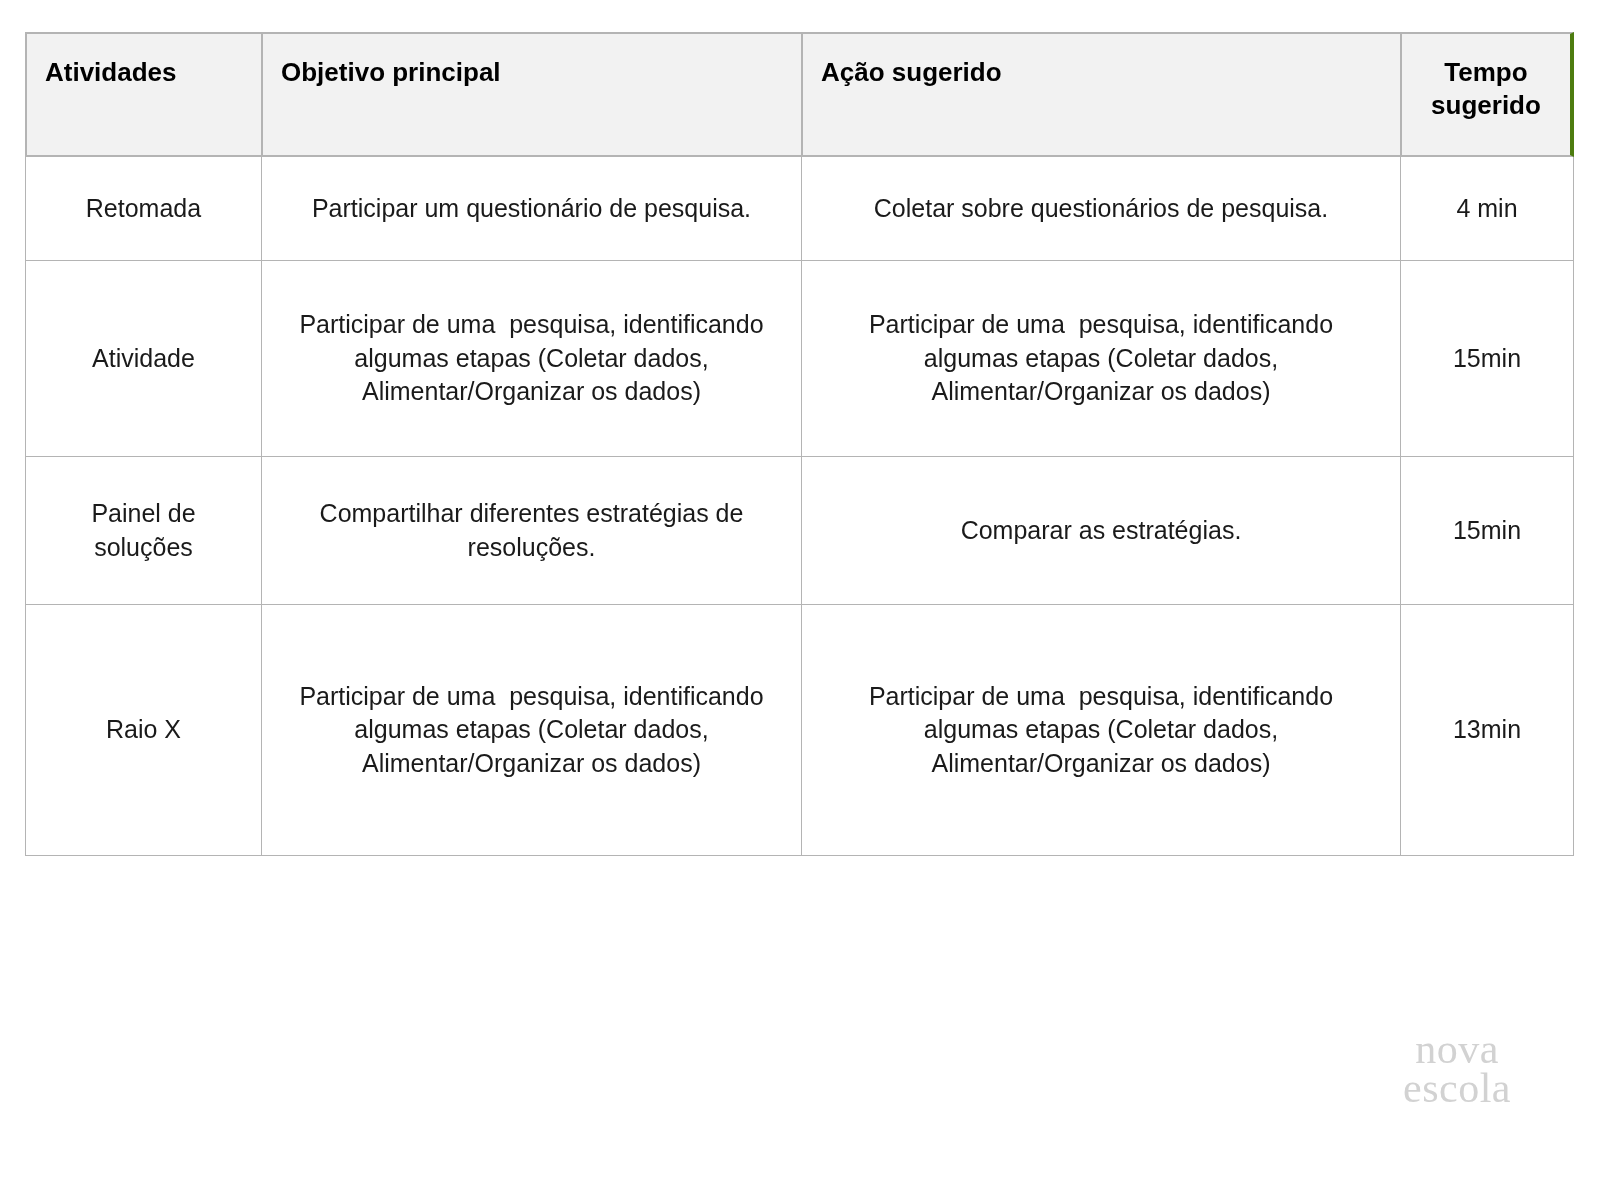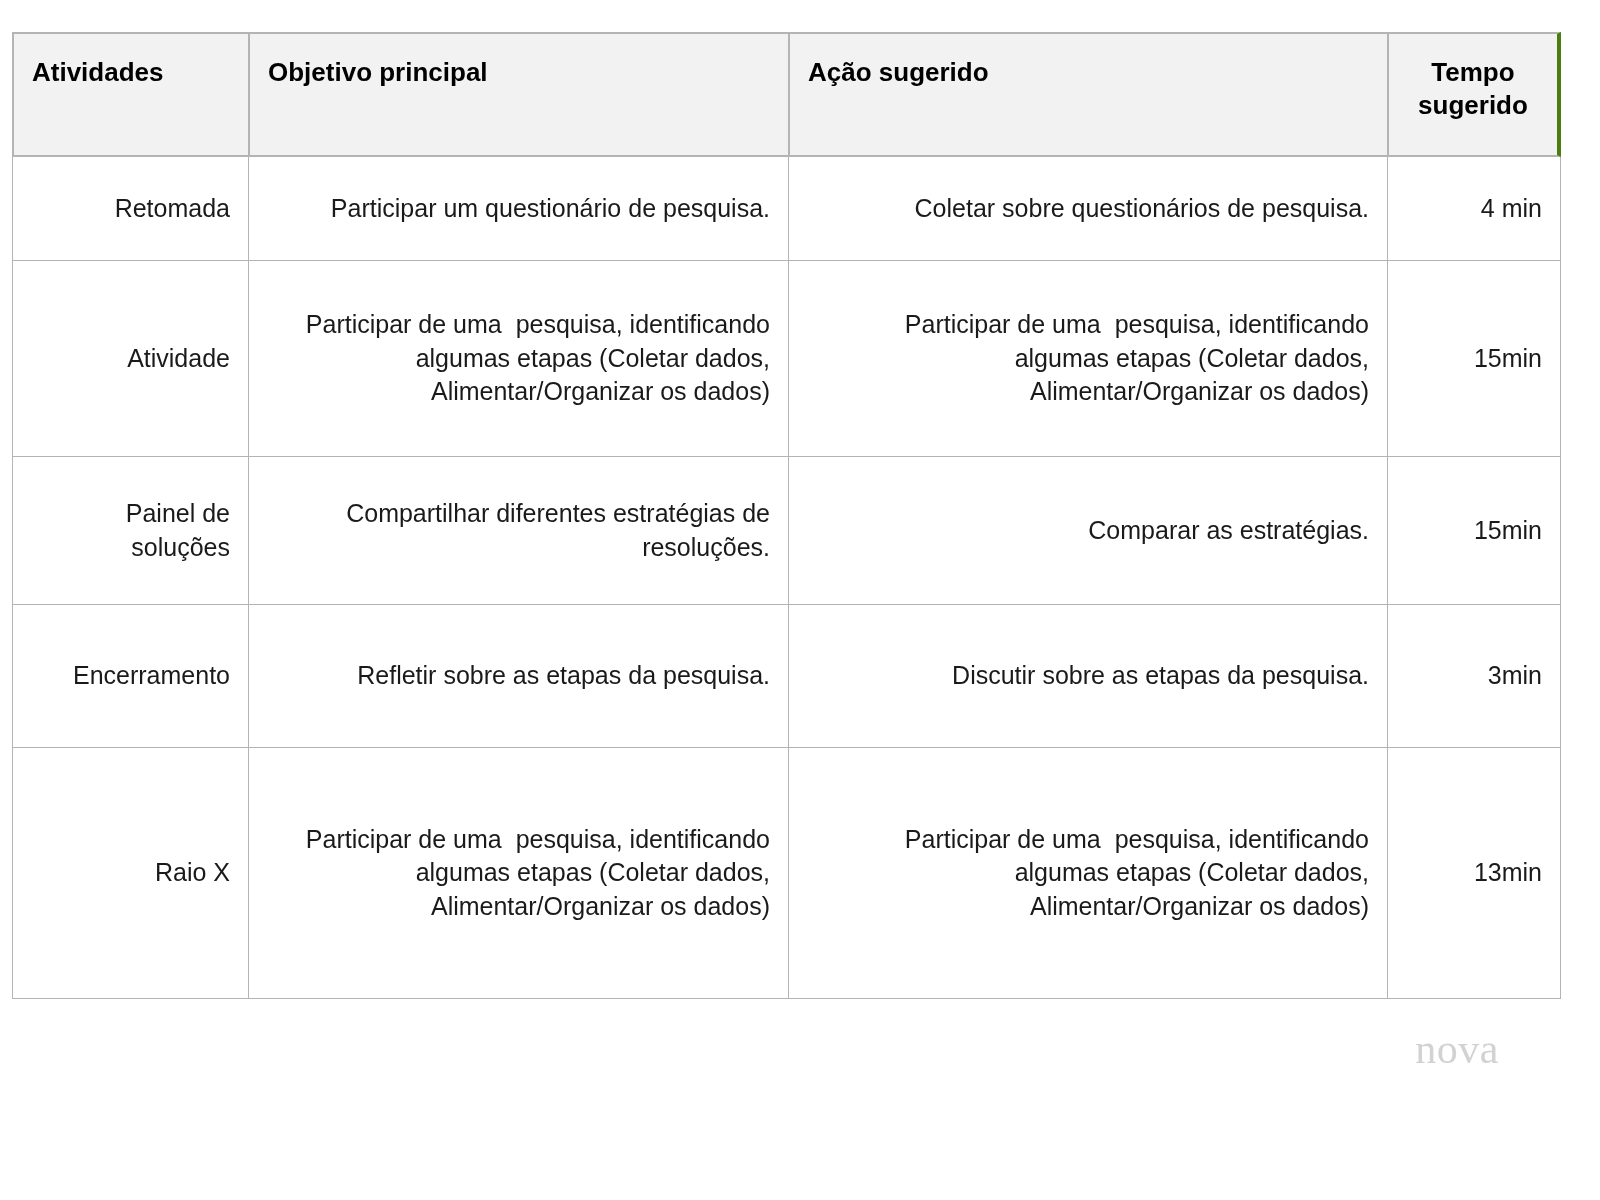--- a/index.html
+++ b/index.html
@@ -16,21 +16,21 @@
   }
 
   .page {
     position: relative;
     width: 1600px;
     height: 1200px;
   }
 
   .table-wrap {
     position: absolute;
-    left: 12px;
+    left: 25px;
     top: 32px;
     width: 1403px;
   }
 
   table.activities {
     border-collapse: separate;
     border-spacing: 0;
     table-layout: fixed;
     width: 1549px;
   }
@@ -57,21 +57,21 @@
   }
   thead th:last-child {
     border-right: 4px solid #4d7c0f;
     text-align: center;
   }
 
   tbody td {
     border-bottom: 1px solid #b4b4b4;
     border-left: 1px solid #b4b4b4;
     vertical-align: middle;
-    text-align: right;
+    text-align: center;
     font-size: 25px;
     line-height: 1.34;
     color: #1a1a1a;
     padding: 14px 18px;
     box-sizing: border-box;
     white-space: pre-wrap;
   }
   tbody td:last-child {
     border-right: 1px solid #b4b4b4;
   }
@@ -141,35 +141,30 @@
           <td><span class="cell-text">15min</span></td>
         </tr>
 
         <tr class="r-painel">
           <td><span class="cell-text">Painel de soluções</span></td>
           <td><span class="cell-text">Compartilhar diferentes estratégias de resoluções.</span></td>
           <td><span class="cell-text">Comparar as estratégias.</span></td>
           <td><span class="cell-text">15min</span></td>
         </tr>
 
-        <tr class="r-encerramento">
-          <td><span class="cell-text">Encerramento</span></td>
-          <td><span class="cell-text">Refletir sobre as etapas da pesquisa.</span></td>
-          <td><span class="cell-text">Discutir sobre as etapas da pesquisa.</span></td>
-          <td><span class="cell-text">3min</span></td>
-        </tr>
 
         <tr class="r-raiox">
           <td><span class="cell-text">Raio X</span></td>
           <td><span class="cell-text">Participar de uma  pesquisa, identificando algumas etapas (Coletar dados, Alimentar/Organizar os dados)</span></td>
           <td><span class="cell-text">Participar de uma  pesquisa, identificando algumas etapas (Coletar dados, Alimentar/Organizar os dados)</span></td>
           <td><span class="cell-text">13min</span></td>
         </tr>
 
       </tbody>
     </table>
   </div>
 
   <div class="logo">
     <span class="logo-line">nova</span>
+    <span class="logo-line">escola</span>
   </div>
 
 </div>
 
 </body></html>

